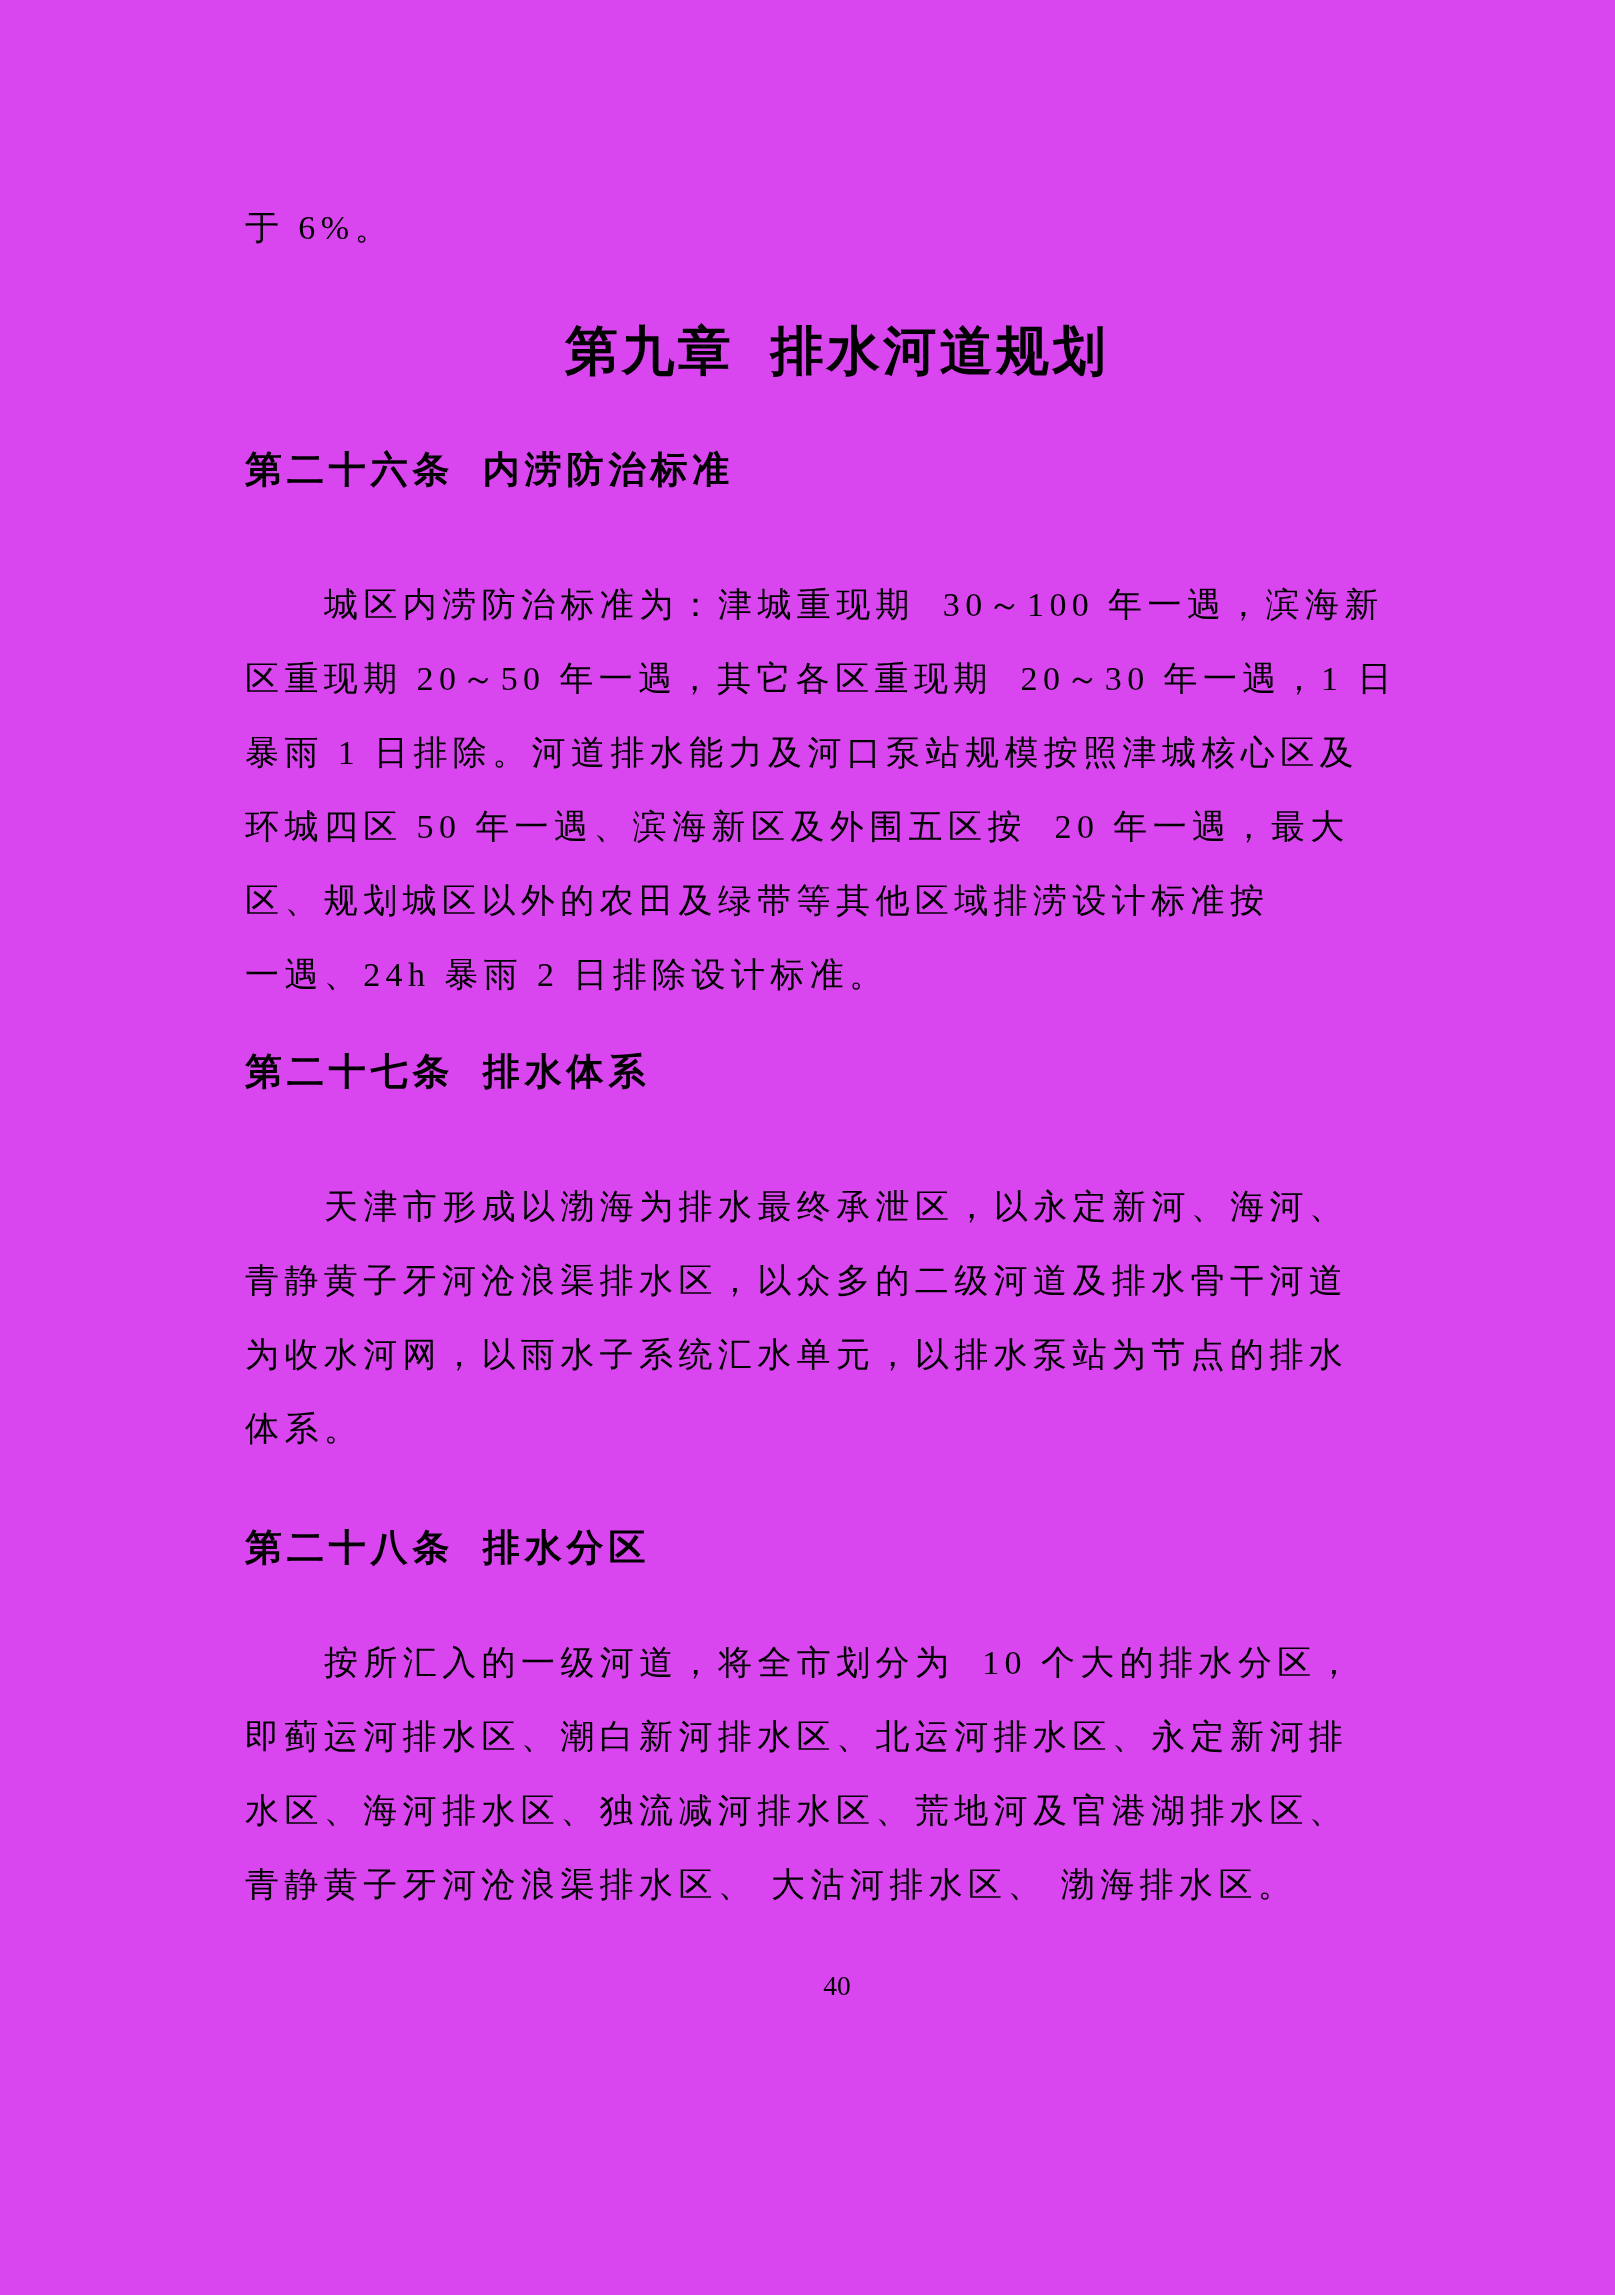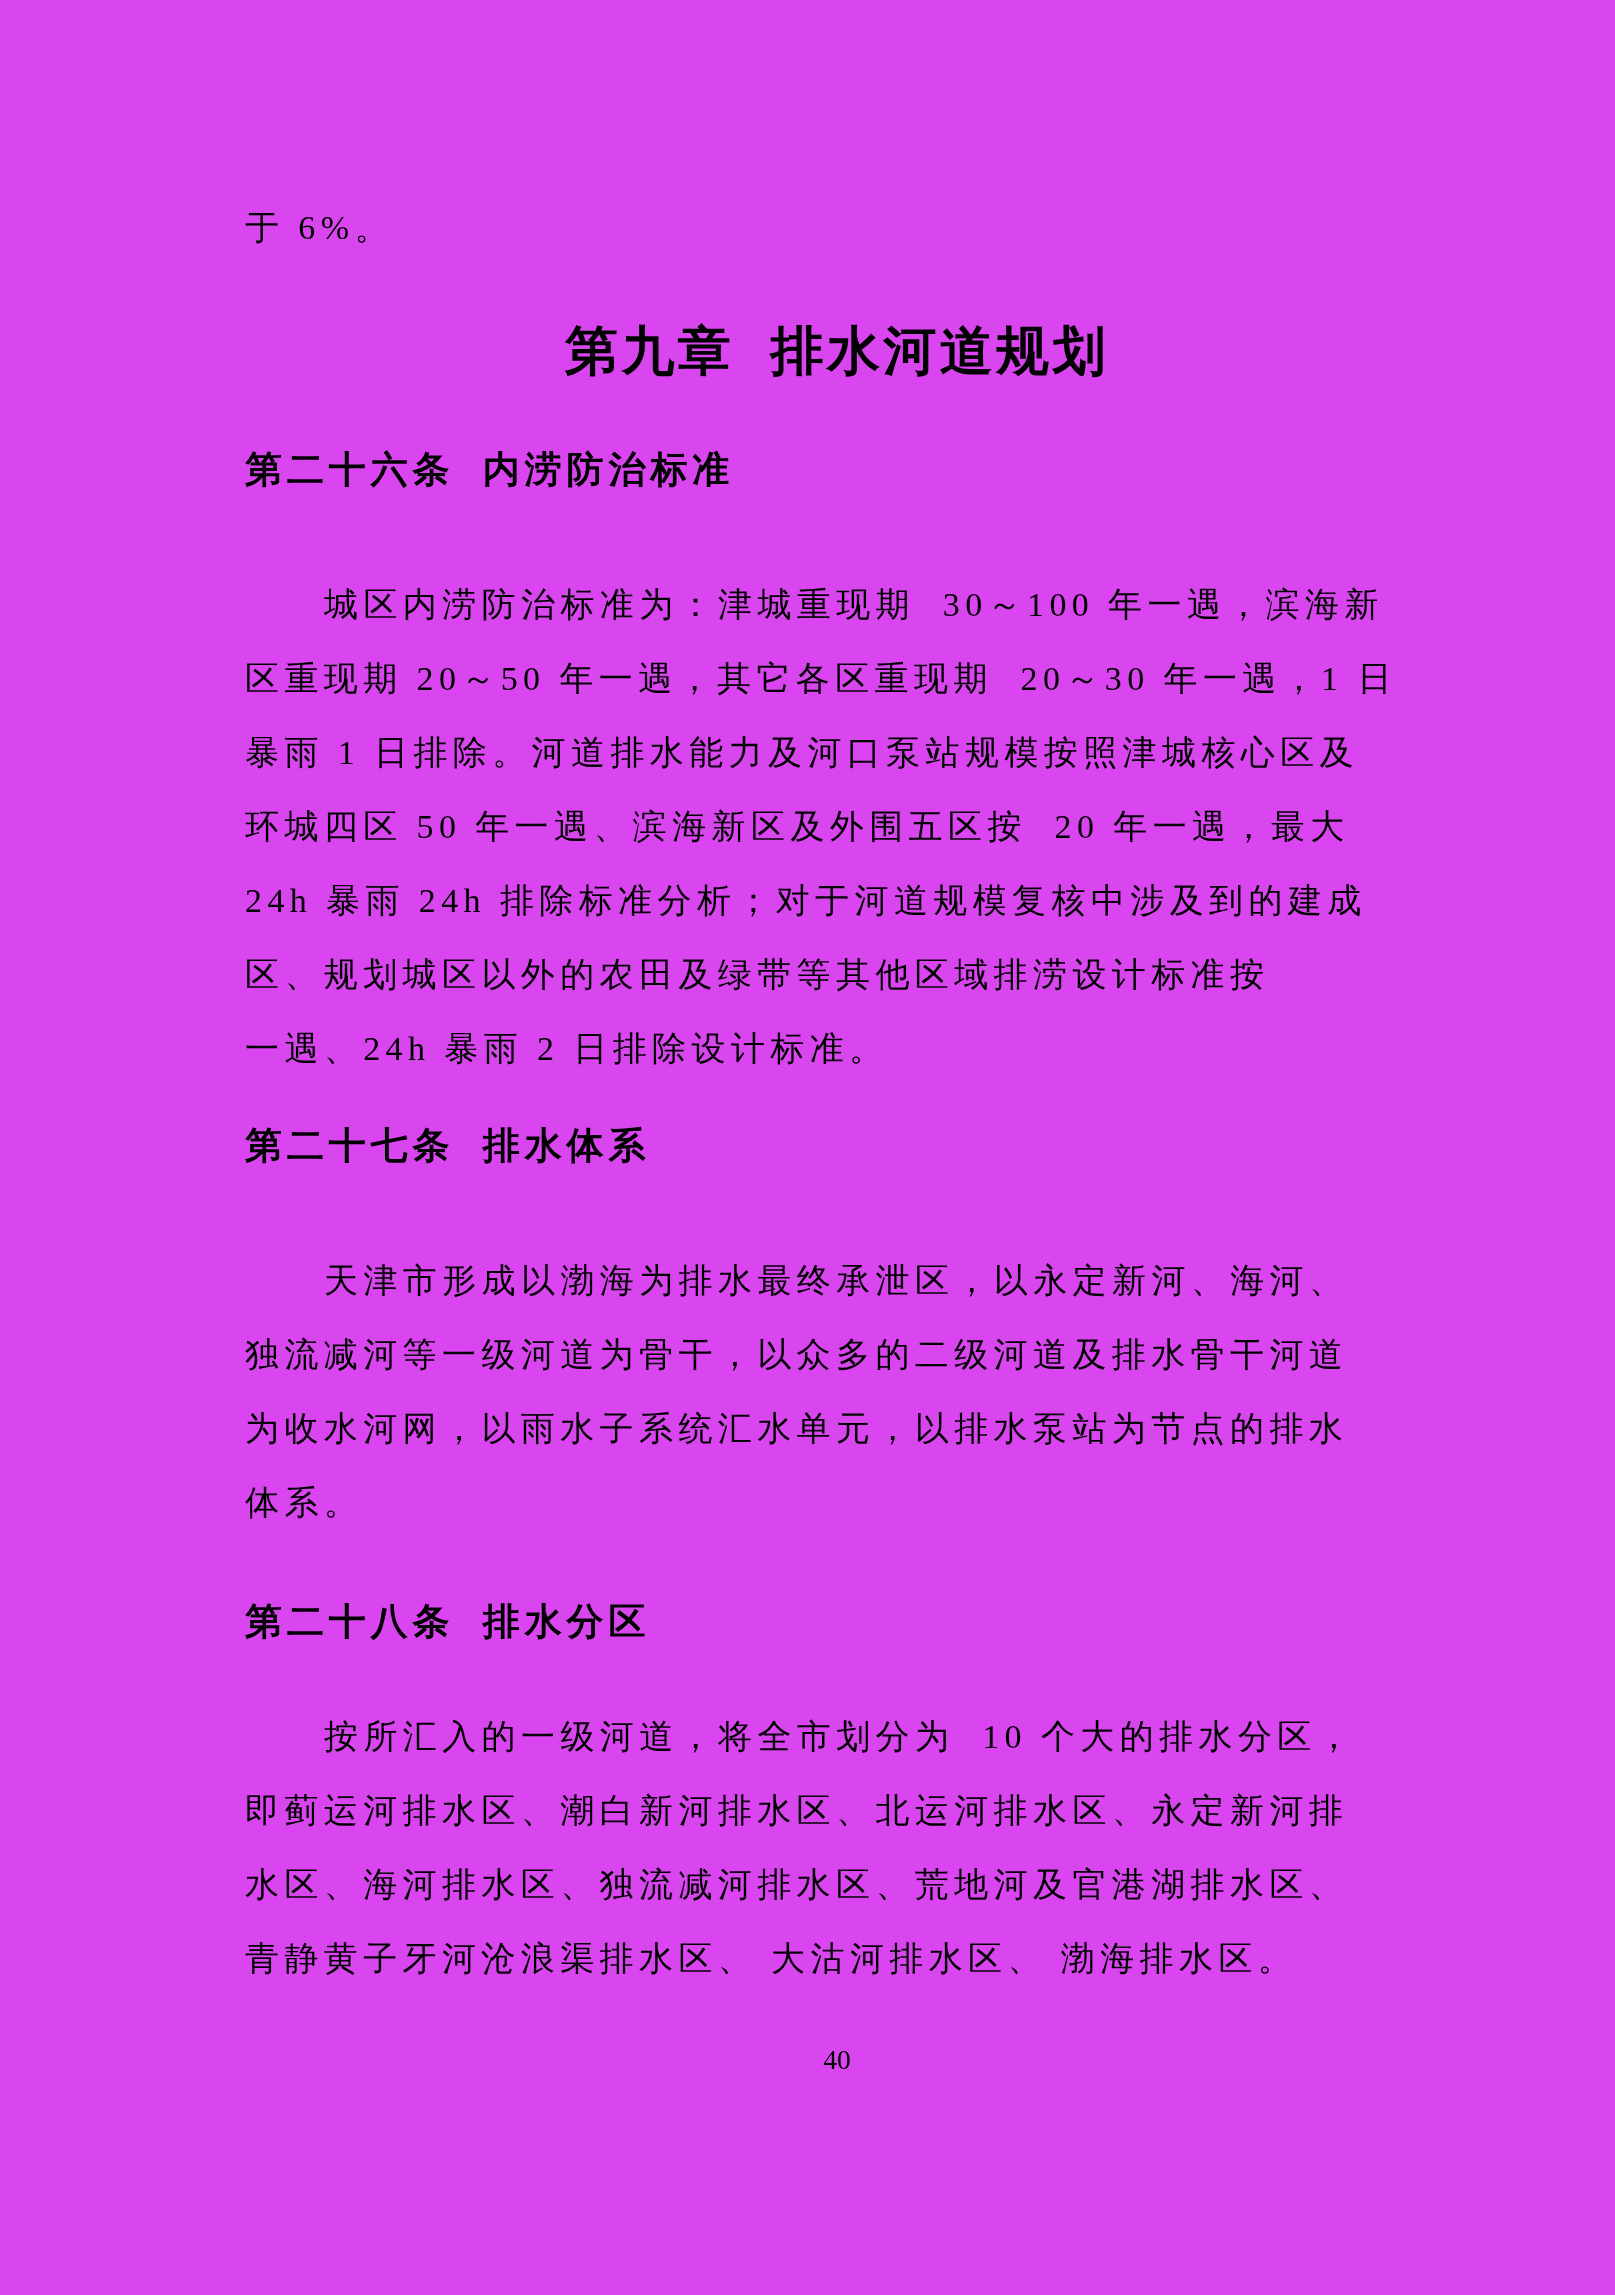--- a/index.html
+++ b/index.html
@@ -71,30 +71,29 @@
 
   <h1 class="chapter">第九章  排水河道规划</h1>
 
   <h2 class="article s26">第二十六条  内涝防治标准</h2>
 
   <div class="para p1">
     <div class="line">城区内涝防治标准为：津城重现期  30～100 年一遇，滨海新</div>
     <div class="line">区重现期 20～50 年一遇，其它各区重现期  20～30 年一遇，1 日</div>
     <div class="line">暴雨 1 日排除。河道排水能力及河口泵站规模按照津城核心区及</div>
     <div class="line">环城四区 50 年一遇、滨海新区及外围五区按  20 年一遇，最大</div>
-    <div class="line">24h 暴雨 24h 排除标准分析；对于河道规模复核中涉及到的建成</div>
     <div class="line">区、规划城区以外的农田及绿带等其他区域排涝设计标准按</div>
     <div class="line">一遇、24h 暴雨 2 日排除设计标准。</div>
   </div>
 
   <h2 class="article s27">第二十七条  排水体系</h2>
 
   <div class="para p2">
     <div class="line">天津市形成以渤海为排水最终承泄区，以永定新河、海河、</div>
-    <div class="line">独流减河等一级河道为骨干，以众多的二级河道及排水骨干河道</div>
+    <div class="line">青静黄子牙河沧浪渠排水区，以众多的二级河道及排水骨干河道</div>
     <div class="line">为收水河网，以雨水子系统汇水单元，以排水泵站为节点的排水</div>
     <div class="line">体系。</div>
   </div>
 
   <h2 class="article s28">第二十八条  排水分区</h2>
 
   <div class="para p3">
     <div class="line">按所汇入的一级河道，将全市划分为  10 个大的排水分区，</div>
     <div class="line">即蓟运河排水区、潮白新河排水区、北运河排水区、永定新河排</div>
     <div class="line">水区、海河排水区、独流减河排水区、荒地河及官港湖排水区、</div>

